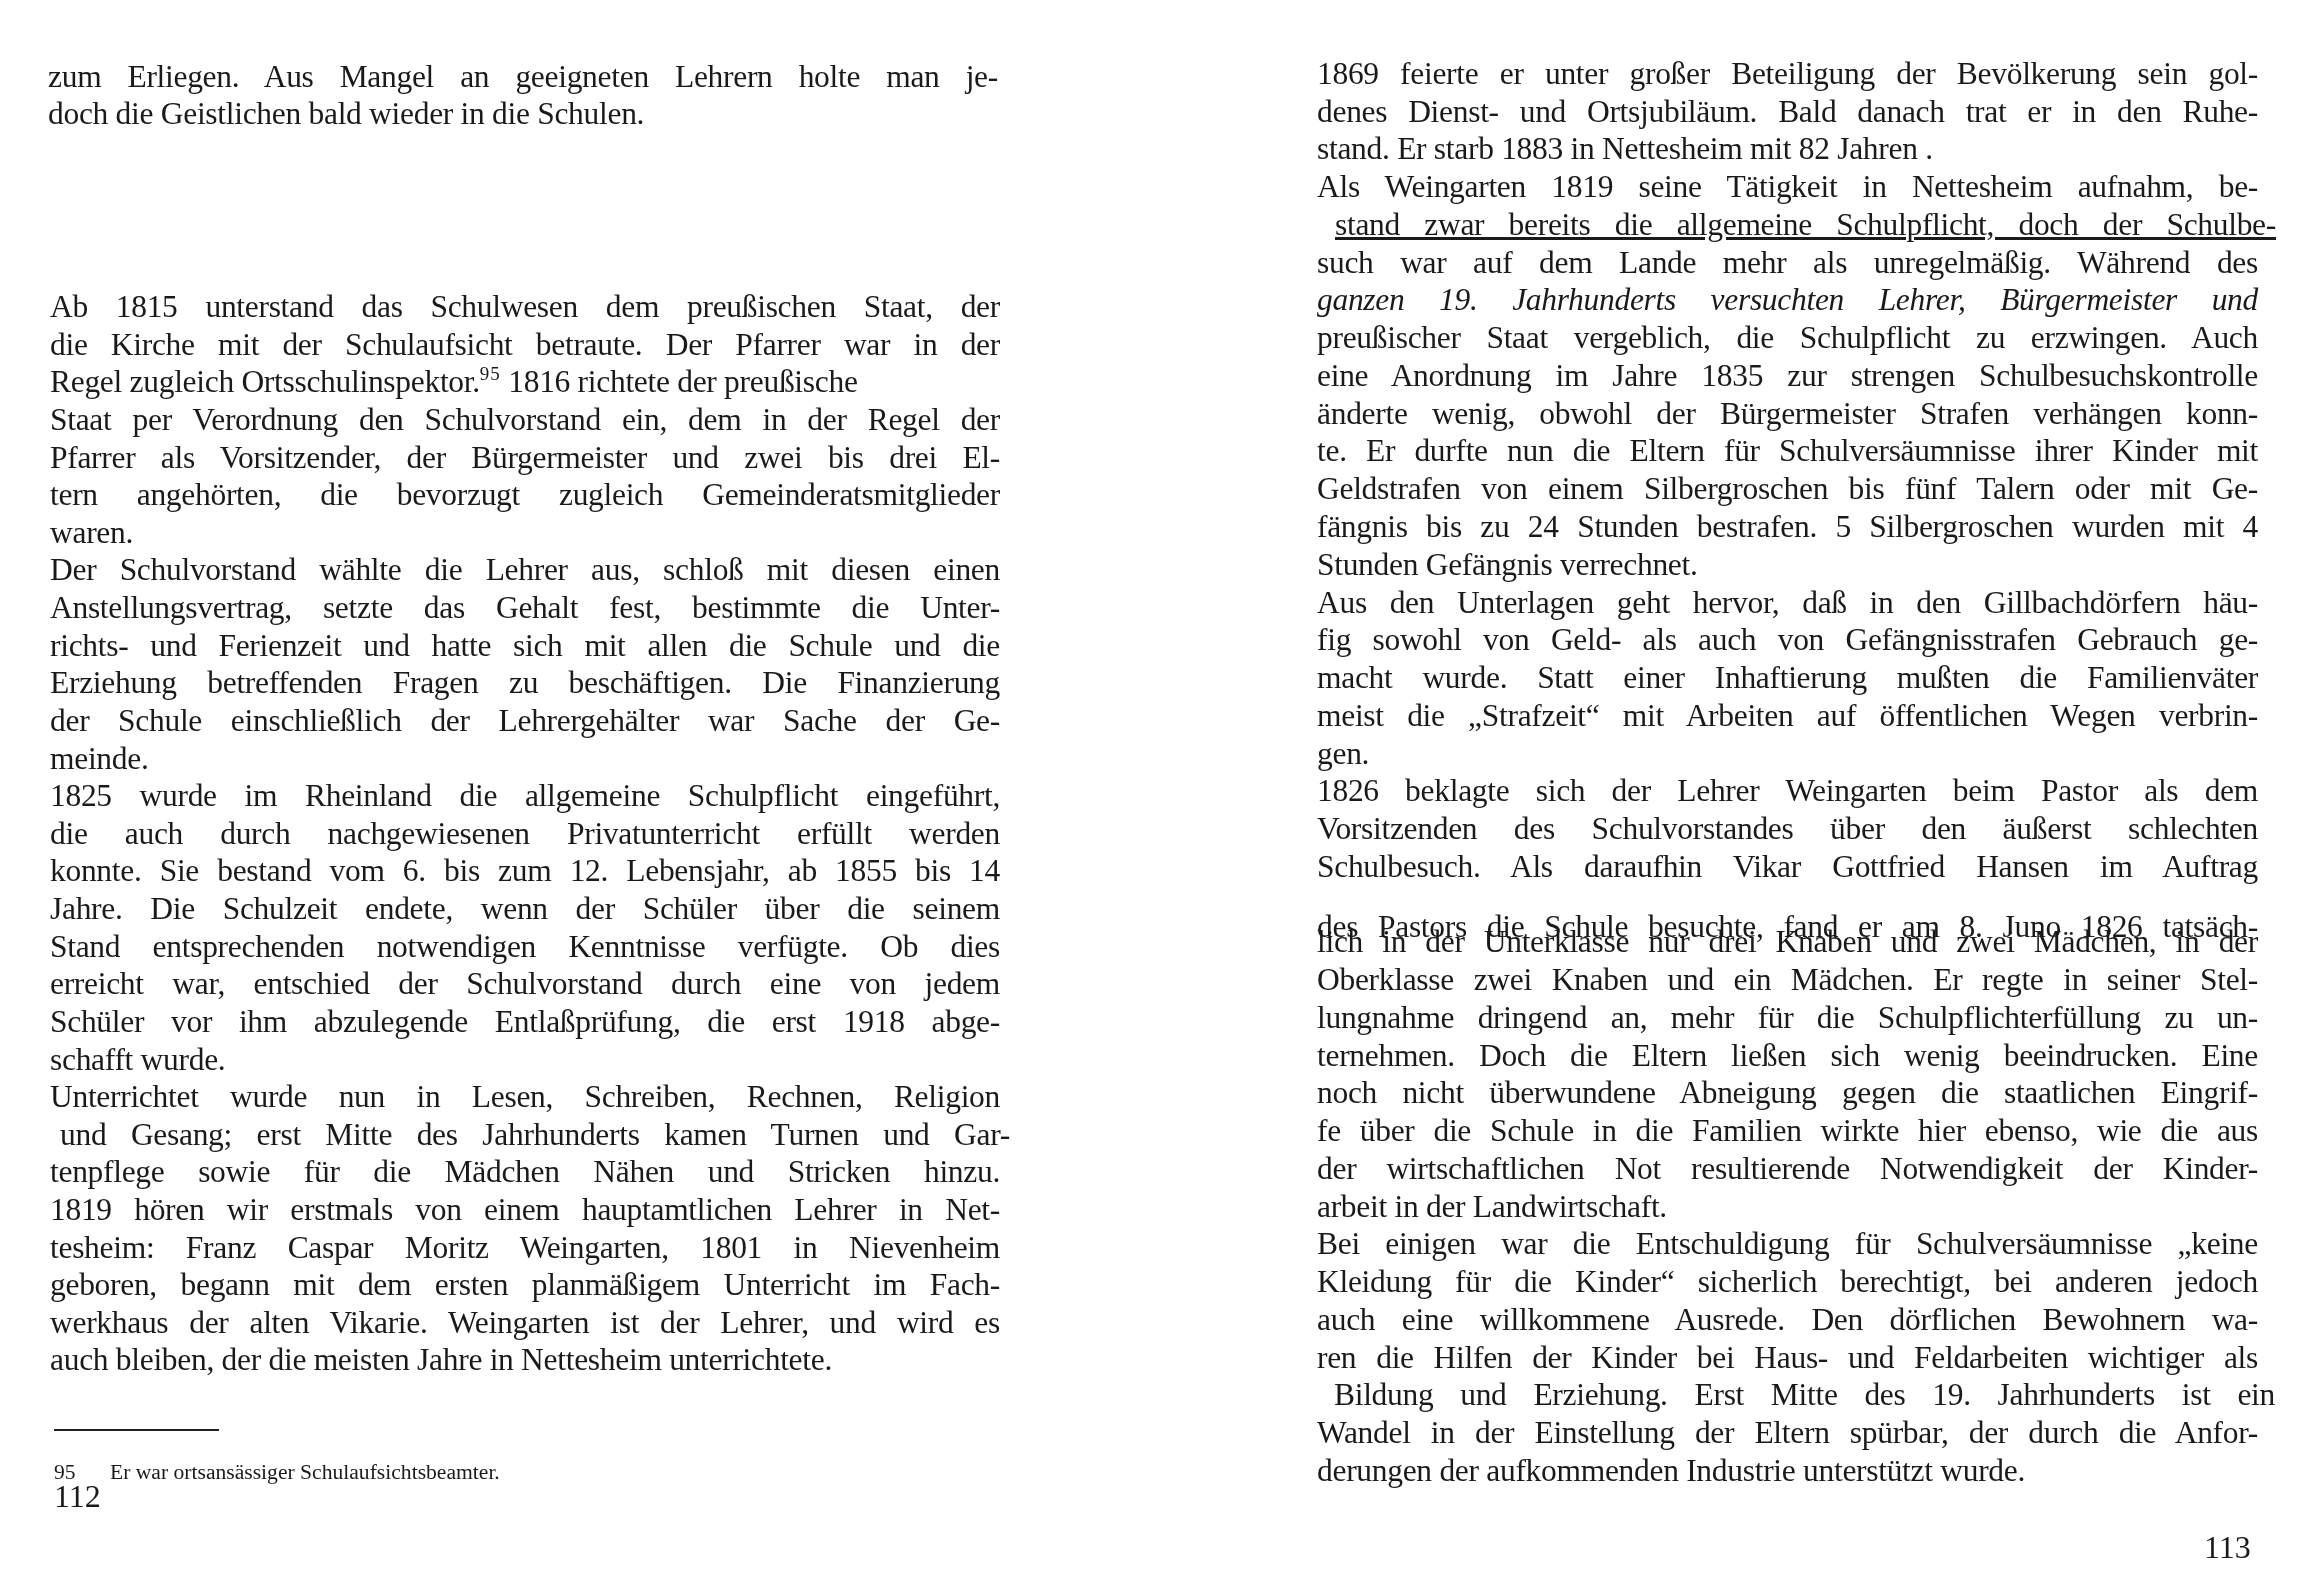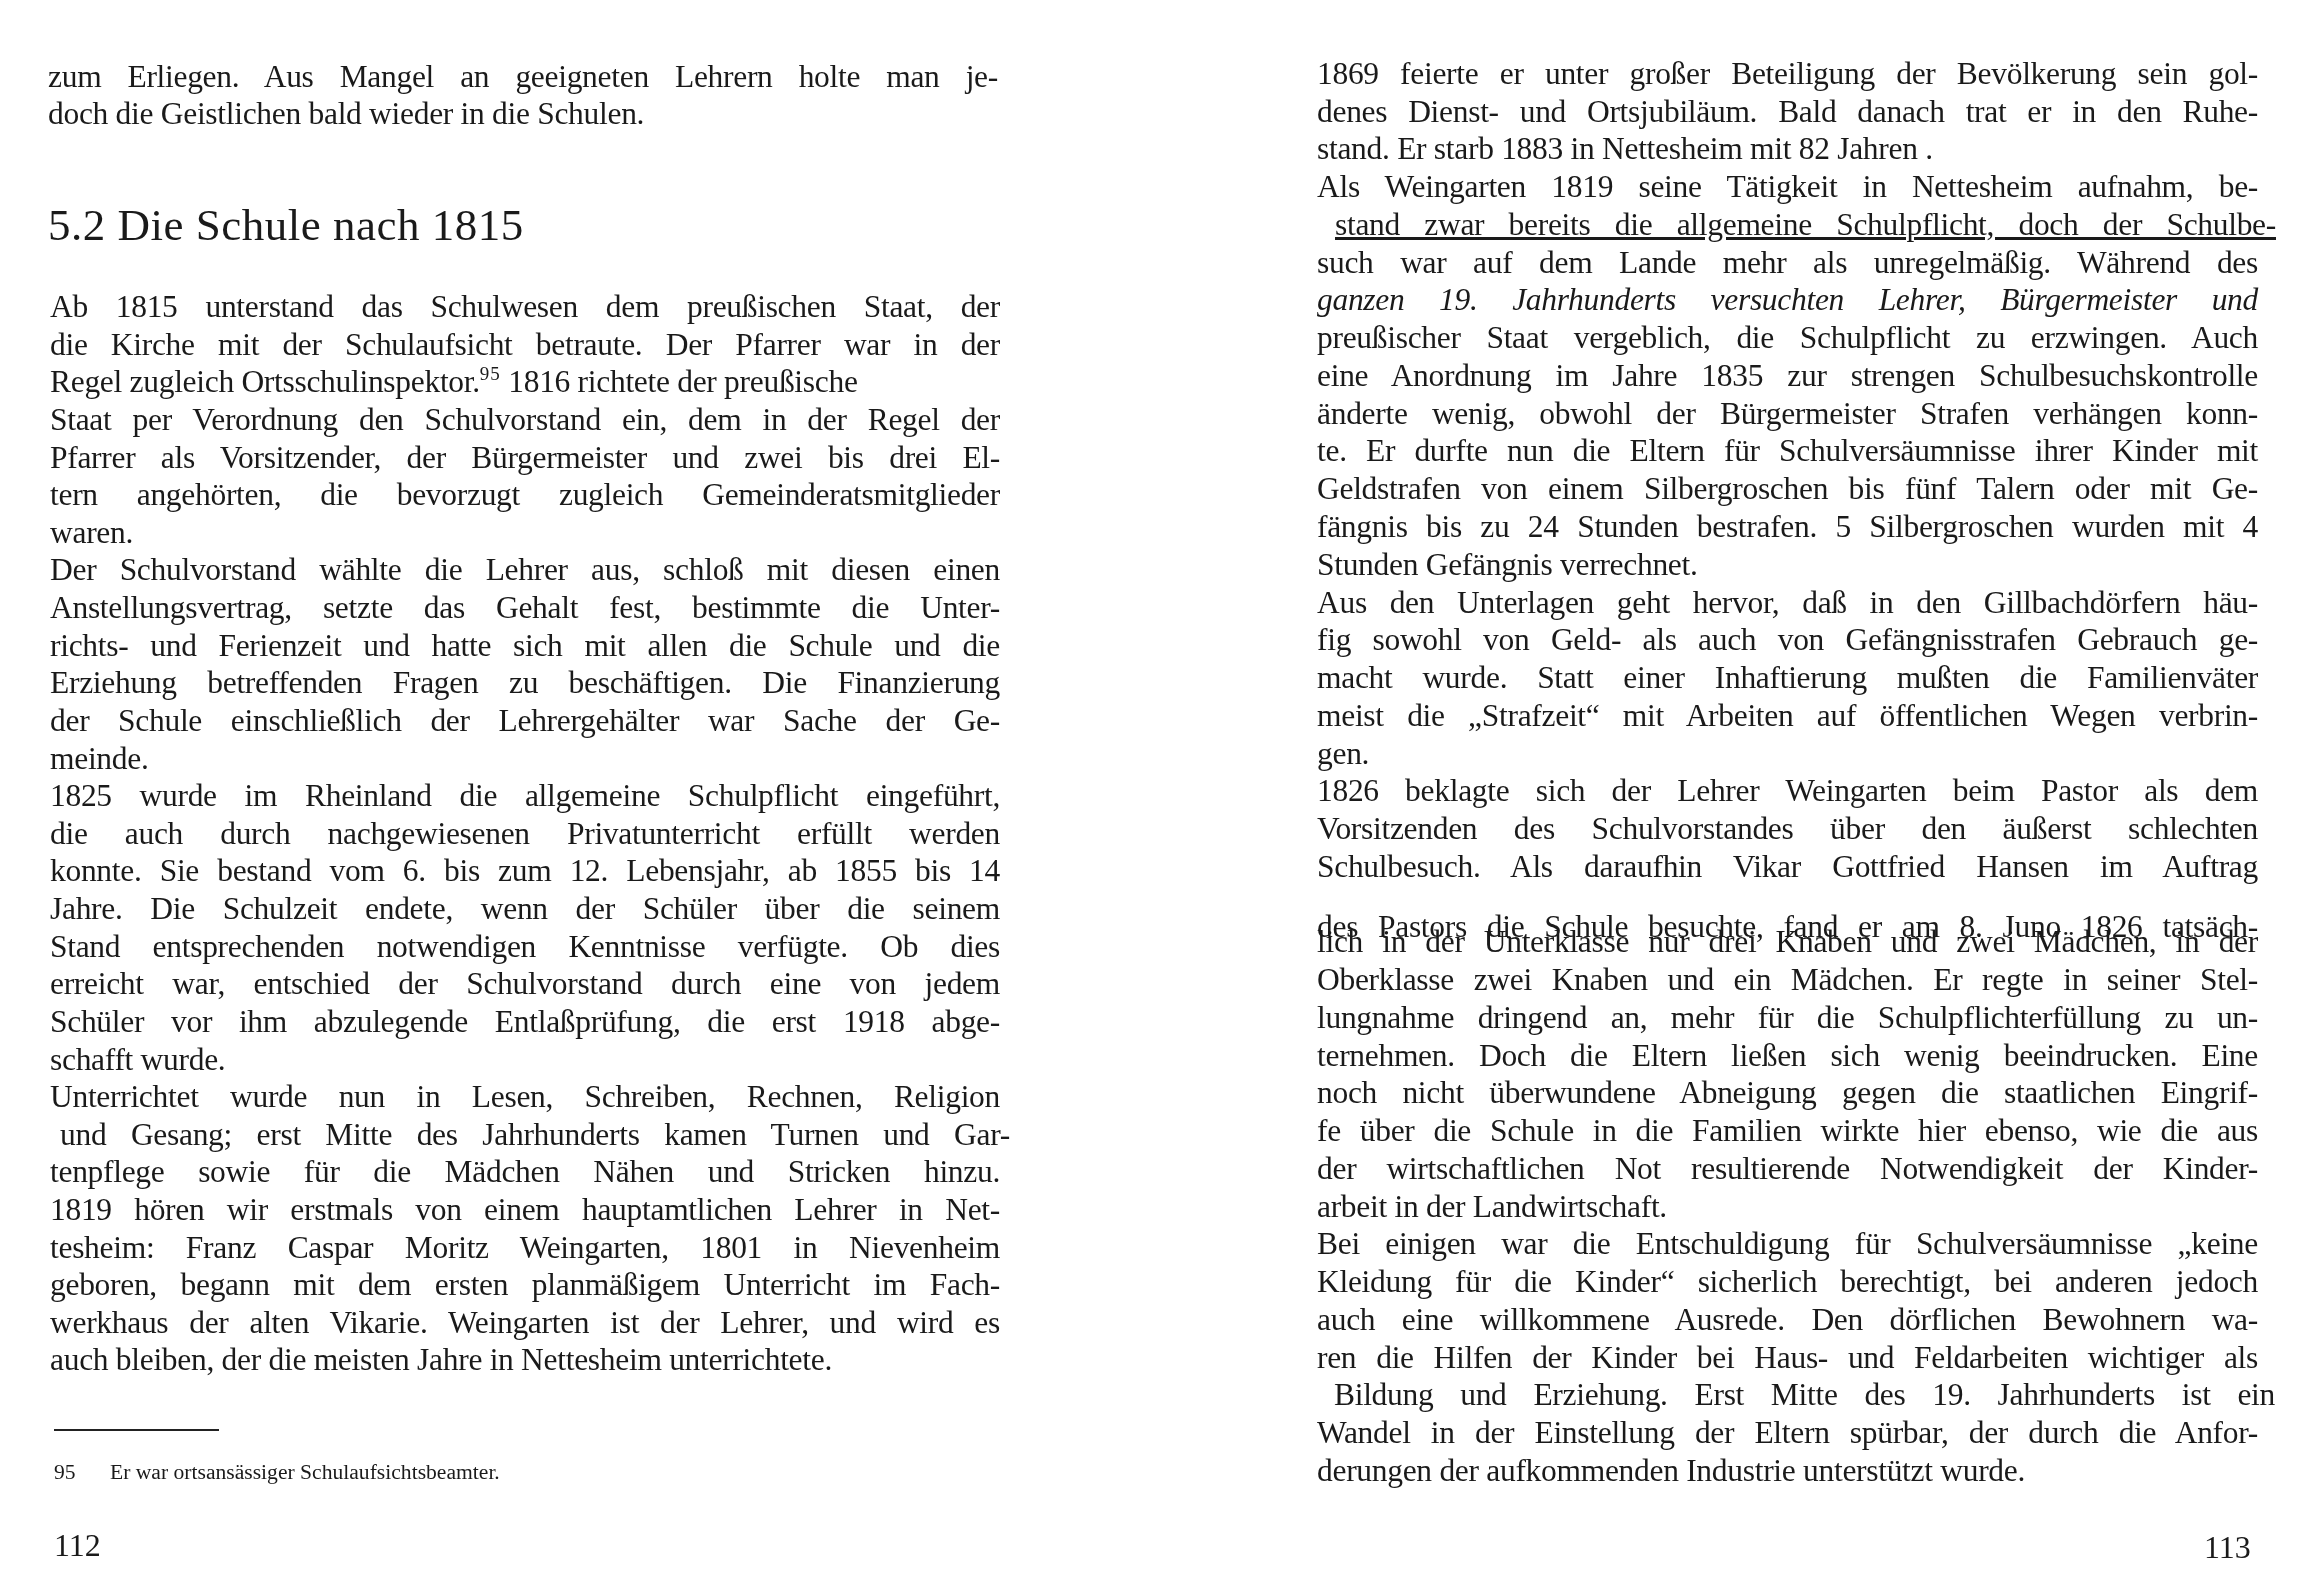--- a/index.html
+++ b/index.html
@@ -28,21 +28,20 @@
   .page-num { position: absolute; font-size: 32px; line-height: 36px; }
 </style>
 </head>
 <body>
 
 <div class="page page-left">
   <div id="left-intro">
       <div class="line justify" style="left: 48px; top: 58px; width: 950px;">zum Erliegen. Aus Mangel an geeigneten Lehrern holte man je-</div>
       <div class="line" style="left: 48px; top: 95px; width: 950px;">doch die Geistlichen bald wieder in die Schulen.</div>
     </div>
-  <div class="heading">5.2  Die Schule nach 1815</div>
   <div id="left-body">
       <div class="line justify" style="left: 50px; top: 288px; width: 950px;">Ab 1815 unterstand das Schulwesen dem preußischen Staat, der</div>
       <div class="line justify" style="left: 50px; top: 326px; width: 950px;">die Kirche mit der Schulaufsicht betraute. Der Pfarrer war in der</div>
       <div class="line" style="left: 50px; top: 363px; width: 950px;"><span>Regel zugleich Ortsschulinspektor.</span><sup class="fn">95</sup><span> 1816 richtete der preußische</span></div>
       <div class="line justify" style="left: 50px; top: 401px; width: 950px;">Staat per Verordnung den Schulvorstand ein, dem in der Regel der</div>
       <div class="line justify" style="left: 50px; top: 439px; width: 950px;">Pfarrer als Vorsitzender, der Bürgermeister und zwei bis drei El-</div>
       <div class="line justify" style="left: 50px; top: 476px; width: 950px; font-family: Liberation Serif, serif;">tern angehörten, die bevorzugt zugleich Gemeinderatsmitglieder</div>
       <div class="line" style="left: 50px; top: 514px; width: 950px;">waren.</div>
       <div class="line justify" style="left: 50px; top: 551px; width: 950px;">Der Schulvorstand wählte die Lehrer aus, schloß mit diesen einen</div>
       <div class="line justify" style="left: 50px; top: 589px; width: 950px;">Anstellungsvertrag, setzte das Gehalt fest, bestimmte die Unter-</div>
@@ -64,21 +63,21 @@
       <div class="line justify" style="left: 50px; top: 1191px; width: 950px;">1819 hören wir erstmals von einem hauptamtlichen Lehrer in Net-</div>
       <div class="line justify" style="left: 50px; top: 1229px; width: 950px;">tesheim: Franz Caspar Moritz Weingarten, 1801 in Nievenheim</div>
       <div class="line justify" style="left: 50px; top: 1266px; width: 950px;">geboren, begann mit dem ersten planmäßigem Unterricht im Fach-</div>
       <div class="line justify" style="left: 50px; top: 1304px; width: 950px;">werkhaus der alten Vikarie. Weingarten ist der Lehrer, und wird es</div>
       <div class="line" style="left: 50px; top: 1341px; width: 950px;">auch bleiben, der die meisten Jahre in Nettesheim unterrichtete.</div>
     </div>
   <div class="footnote-rule"></div>
   <div class="footnote">
     <span class="fn-num">95</span><span>Er war ortsansässiger Schulaufsichtsbeamter.</span>
   </div>
-  <div class="page-num" style="left:54px; top:1527px;">112</div>
+  <div class="page-num" style="left:54px; top:1478px;">112</div>
 </div>
 
 <div class="page page-right">
   <div id="right-body">
       <div class="line justify" style="left: 75px; top: 55px; width: 941px;">1869 feierte er unter großer Beteiligung der Bevölkerung sein gol-</div>
       <div class="line justify" style="left: 75px; top: 93px; width: 941px;">denes Dienst- und Ortsjubiläum. Bald danach trat er in den Ruhe-</div>
       <div class="line" style="left: 75px; top: 130px; width: 941px;">stand. Er starb 1883 in Nettesheim mit 82 Jahren .</div>
       <div class="line justify" style="left: 75px; top: 168px; width: 941px;">Als Weingarten 1819 seine Tätigkeit in Nettesheim aufnahm, be-</div>
       <div class="line justify" style="left: 93px; top: 206px; width: 941px; text-decoration: underline;">stand zwar bereits die allgemeine Schulpflicht, doch der Schulbe-</div>
       <div class="line justify" style="left: 75px; top: 244px; width: 941px;">such war auf dem Lande mehr als unregelmäßig. Während des</div>

